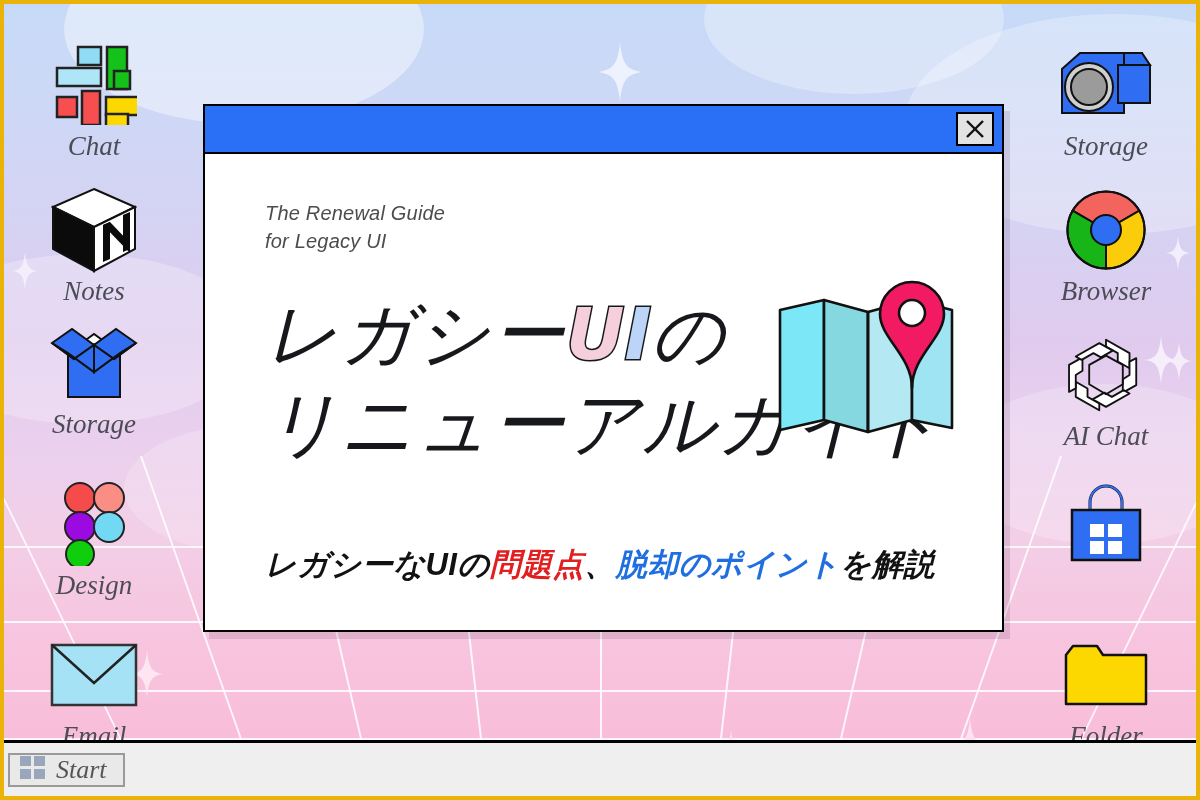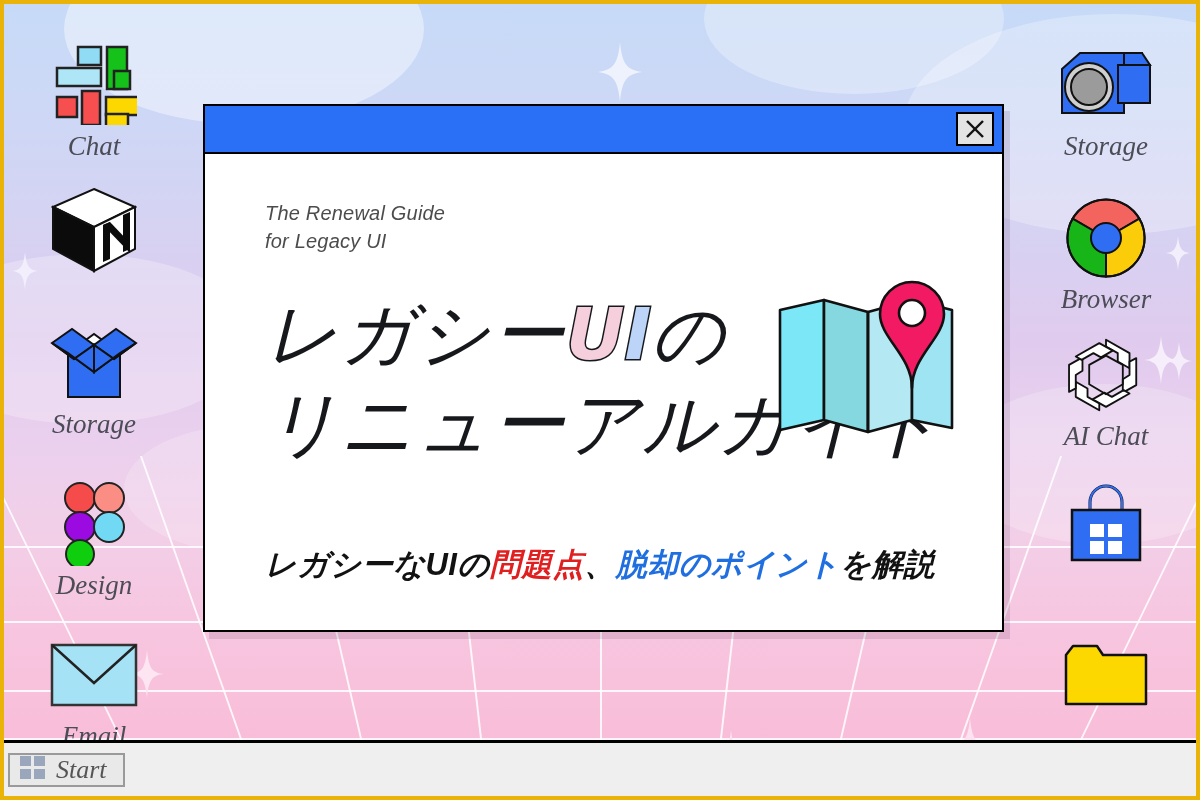--- a/index.html
+++ b/index.html
@@ -284,20 +284,21 @@
               <polygon points="2,20 43,40 43,84 2,62" fill="#0b0b0b"></polygon>
               <polygon points="84,20 43,40 43,84 84,62" fill="#ffffff"></polygon>
             </g>
             <g fill="#0b0b0b">
               <polygon points="52,38 59,35 59,72 52,75"></polygon>
               <polygon points="72,28 79,25 79,62 72,65"></polygon>
               <polygon points="52,38 59,35 79,56 79,66"></polygon>
             </g>
           </svg>
         </div>
+        <div class="label">Notes</div>
       </div>
 
       <div class="desk-icon" style="top:316px">
         <div class="glyph">
           <svg width="92" height="84" viewBox="0 0 92 84">
             <g stroke="#111" stroke-width="2">
               <polygon points="20,32 20,76 72,76 72,32" fill="#2f6ef2"></polygon>
               <polygon points="20,32 46,13 72,32 46,51" fill="#ffffff"></polygon>
               <polygon points="4,22 24,8 46,24 26,38" fill="#2f6ef2"></polygon>
               <polygon points="88,22 68,8 46,24 66,38" fill="#2f6ef2"></polygon>
@@ -346,21 +347,21 @@
               <rect x="60" y="18" width="32" height="38" fill="#2f6ef2"></rect>
               <polygon points="66,6 84,6 92,18 66,18" fill="#2f6ef2"></polygon>
               <circle cx="31" cy="40" r="24" fill="#cfcfcf"></circle>
               <circle cx="31" cy="40" r="18" fill="#9b9b9b"></circle>
             </g>
           </svg>
         </div>
         <div class="label">Storage</div>
       </div>
 
-      <div class="desk-icon" style="top:191px">
+      <div class="desk-icon" style="top:183px">
         <div class="glyph">
           <svg width="84" height="84" viewBox="0 0 84 84">
             <g stroke="#111" stroke-width="2">
               <path d="M42 42 L8.6 22.7 A38.6 38.6 0 0 1 75.4 22.7 Z" fill="#f4645f" transform="translate(0,0)"></path>
               <path d="M42 42 L75.4 22.7 A38.6 38.6 0 0 1 42 80.6 Z" fill="#fbcc09"></path>
               <path d="M42 42 L42 80.6 A38.6 38.6 0 0 1 8.6 22.7 Z" fill="#17b517"></path>
               <circle cx="42" cy="42" r="38.6" fill="none"></circle>
               <circle cx="42" cy="42" r="15" fill="#2f6ef2"></circle>
             </g>
           </svg>
@@ -400,20 +401,21 @@
           </svg>
         </div>
       </div>
 
       <div class="desk-icon" style="top:628px">
         <div class="glyph">
           <svg width="86" height="64" viewBox="0 0 86 64">
             <path d="M3 12 L10 3 L34 3 L40 12 L83 12 L83 61 L3 61 Z" fill="#fcd800" stroke="#111" stroke-width="2.5" stroke-linejoin="round"></path>
           </svg>
         </div>
+        <div class="label">Folder</div>
       </div>
     </div>
 
     <div id="window">
       <div id="titlebar">
         <div id="close-btn">
           <svg width="22" height="22" viewBox="0 0 22 22">
             <line x1="3" y1="3" x2="19" y2="19" stroke="#111" stroke-width="2.4"></line>
             <line x1="19" y1="3" x2="3" y2="19" stroke="#111" stroke-width="2.4"></line>
           </svg>

